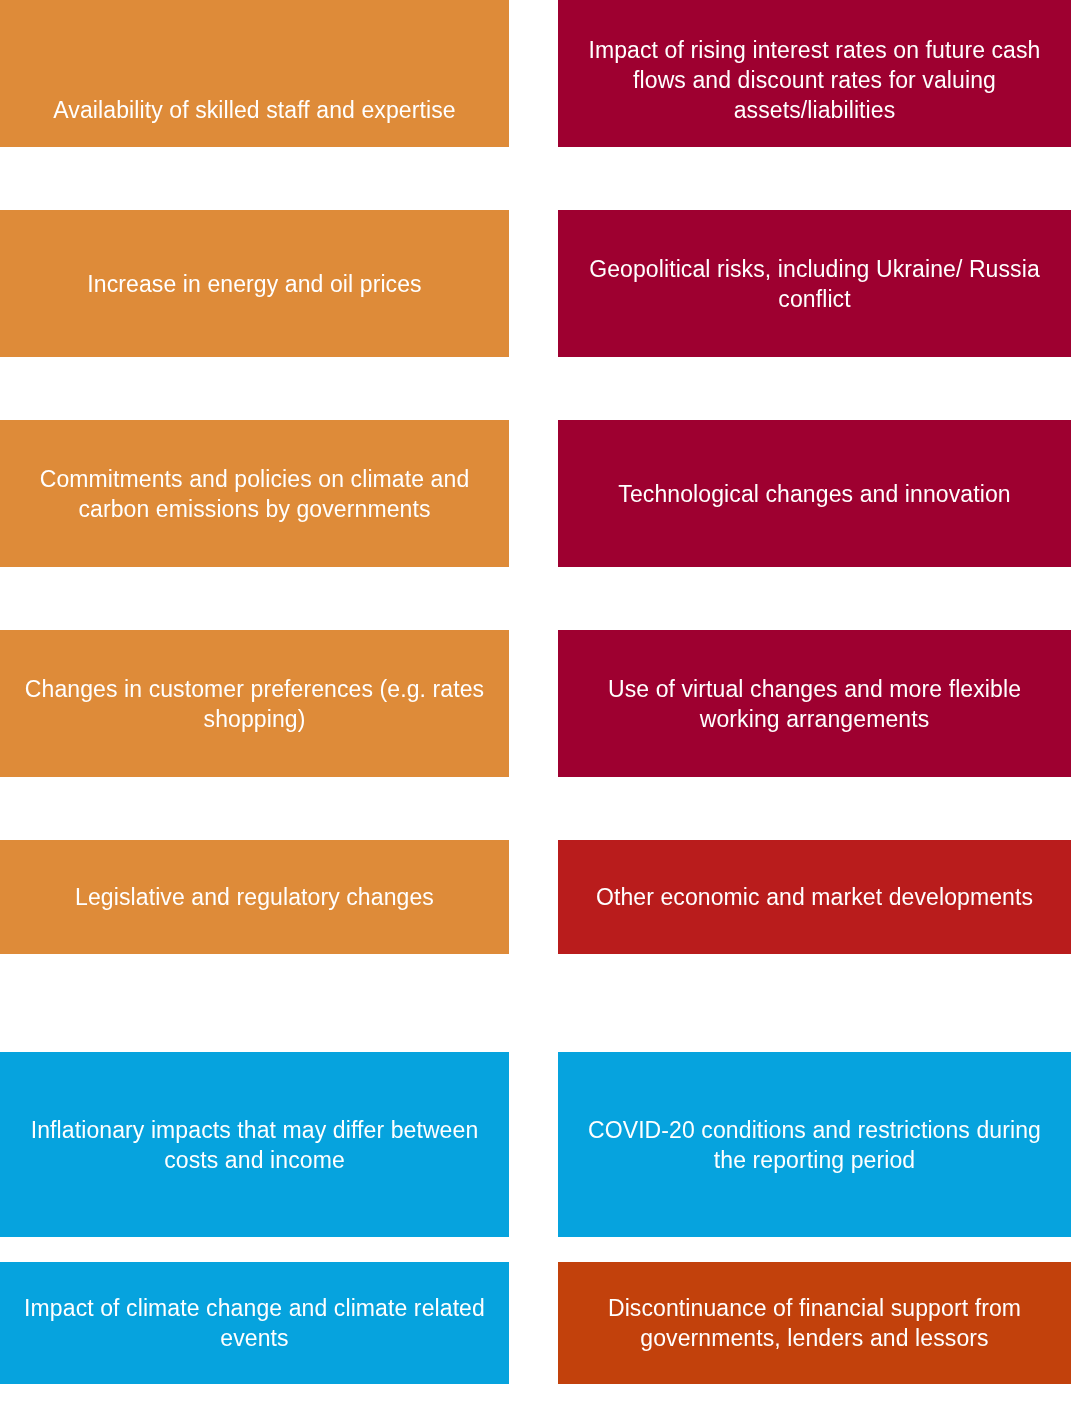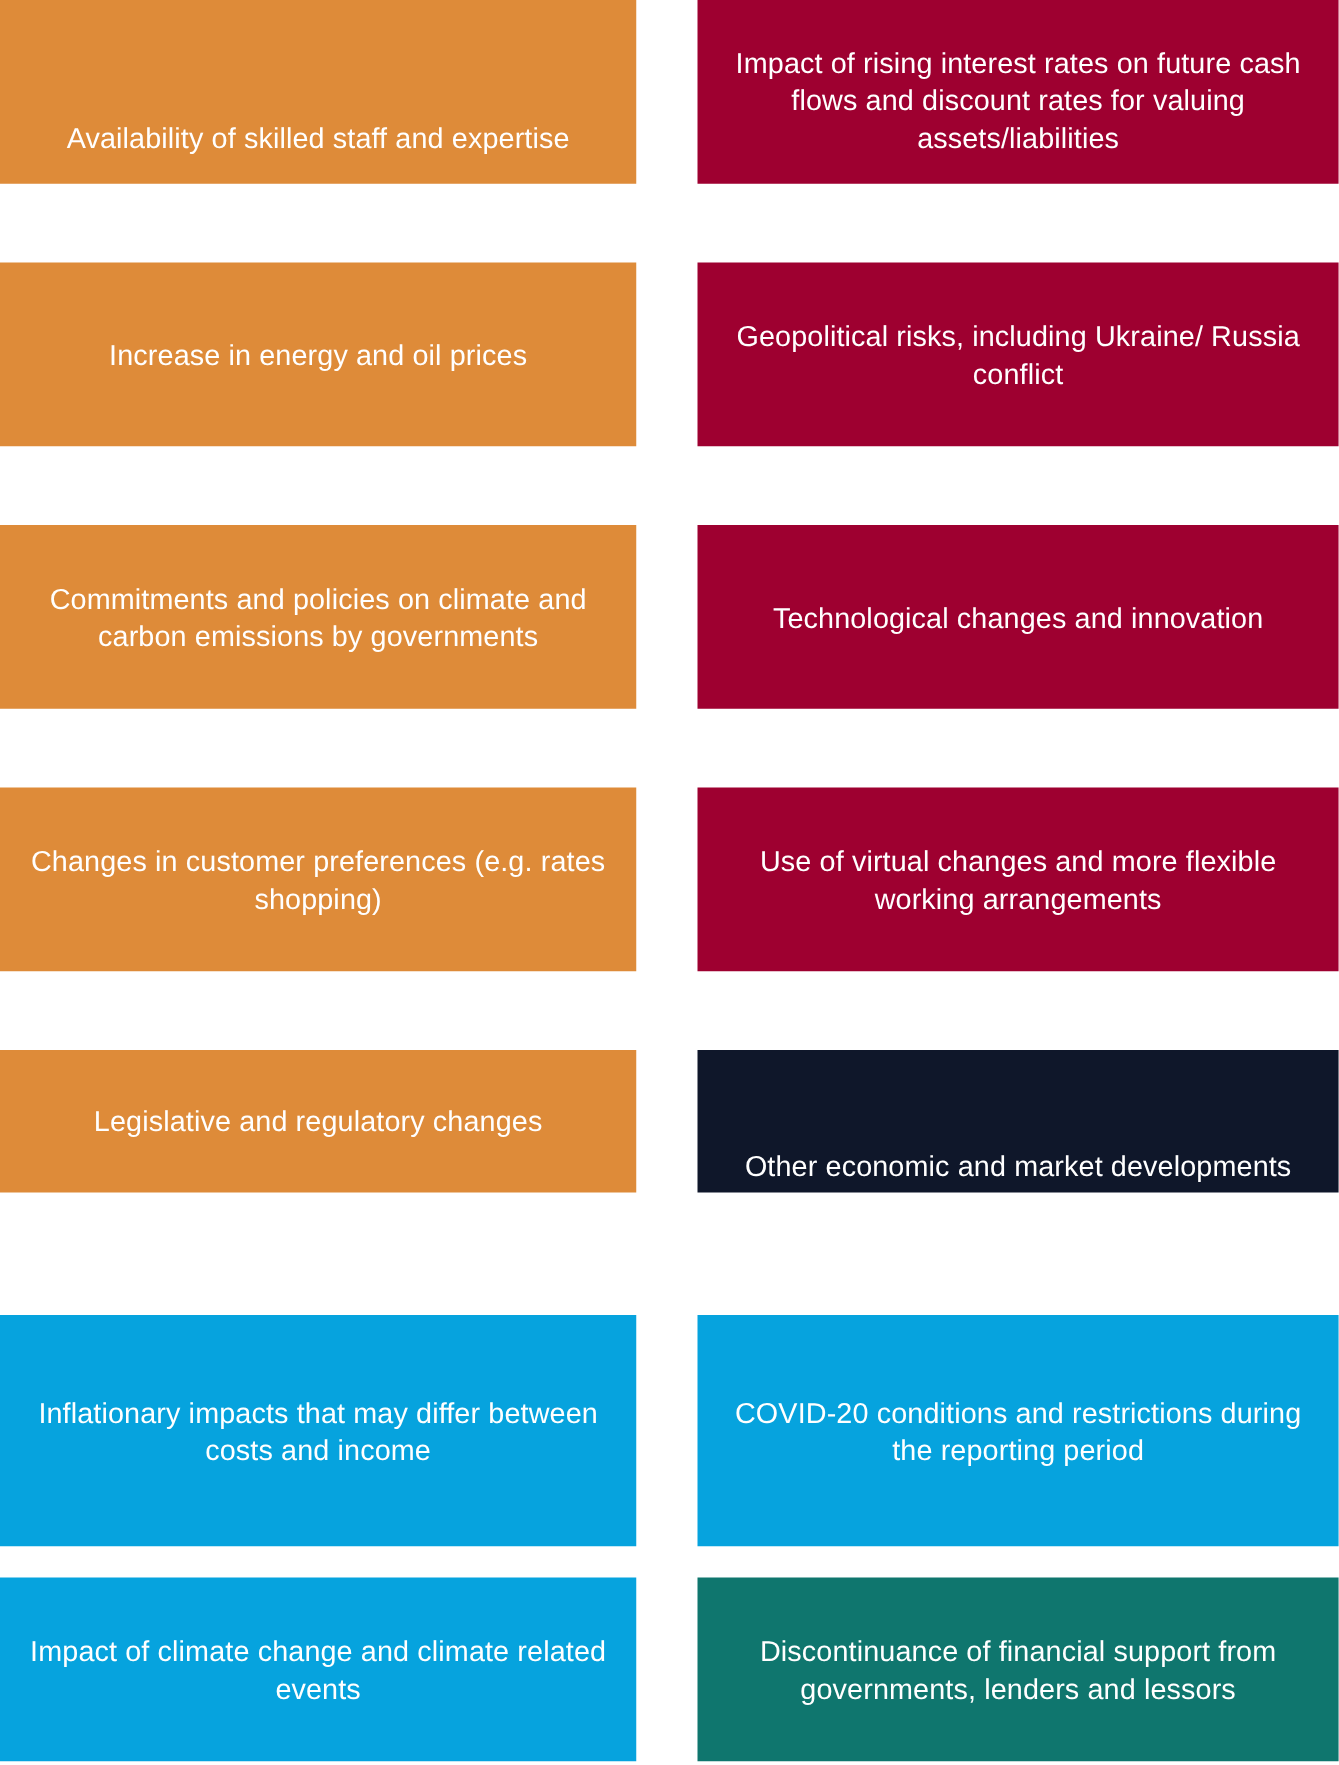--- a/index.html
+++ b/index.html
@@ -51,21 +51,21 @@
     width: 513px;
   }
 
   
   .row-1 { top: -33px; height: 180px; }
   .row-2 { top: 210px;  height: 147px; }
   .row-3 { top: 420px;  height: 147px; }
   .row-4 { top: 630px;  height: 147px; }
   .row-5 { top: 840px;  height: 114px; }
   .row-6 { top: 1052px; height: 185px; }
-  .row-7 { top: 1262px; height: 147px; }
+  .row-7 { top: 1262px; height: 122px; }
 
   
   .row-1 { align-items: flex-end; padding-bottom: 22px; }
 </style>
 </head>
 <body style="background-color: rgb(255, 255, 255);">
 
 <div id="board">
 
   <div class="card col-left row-1" style="background-color: rgb(222, 139, 57);">
@@ -92,31 +92,31 @@
   <div class="card col-left row-4" style="background-color: rgb(222, 139, 57);">
     <span class="card-text">Changes in customer preferences (e.g. rates shopping)</span>
   </div>
   <div class="card col-right row-4" style="background-color: rgb(158, 0, 48);">
     <span class="card-text">Use of virtual changes and more flexible working arrangements</span>
   </div>
 
   <div class="card col-left row-5" style="background-color: rgb(222, 139, 57);">
     <span class="card-text">Legislative and regulatory changes</span>
   </div>
-  <div class="card col-right row-5" style="background-color: #0f172a; align-items: flex-end;">
+  <div class="card col-right row-5" style="background-color: #b91c1c;">
     <span class="card-text">Other economic and market developments</span>
   </div>
 
   <div class="card col-left row-6" style="background-color: rgb(6, 163, 222);">
     <span class="card-text">Inflationary impacts that may differ between costs and income</span>
   </div>
   <div class="card col-right row-6" style="background-color: rgb(6, 163, 222);">
     <span class="card-text">COVID-20 conditions and restrictions during the reporting period</span>
   </div>
 
   <div class="card col-left row-7" style="background-color: rgb(6, 163, 222);">
     <span class="card-text">Impact of climate change and climate related events</span>
   </div>
-  <div class="card col-right row-7" style="background-color: #0f766e; align-items: center;">
+  <div class="card col-right row-7" style="background-color: #c2410c; align-items: center;">
     <span class="card-text">Discontinuance of financial support from governments, lenders and lessors</span>
   </div>
 
 </div>
 
 </body></html>

